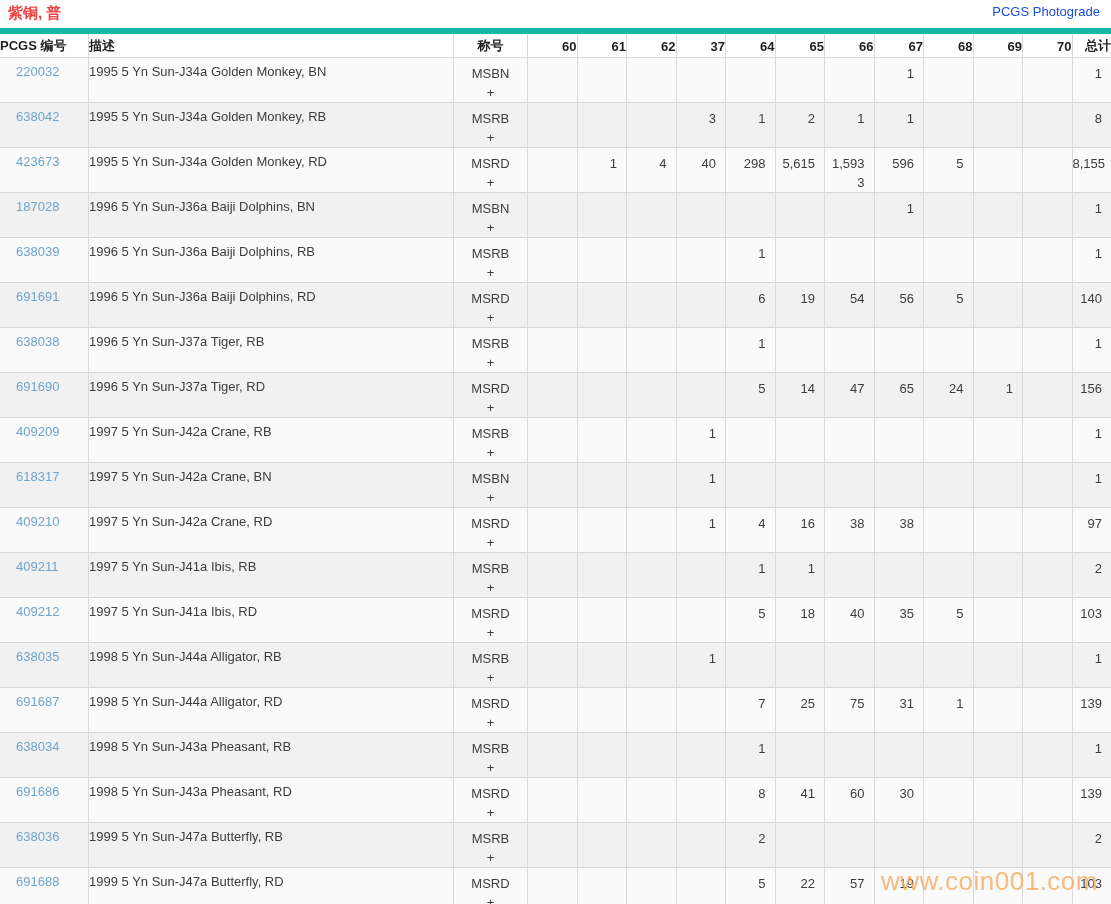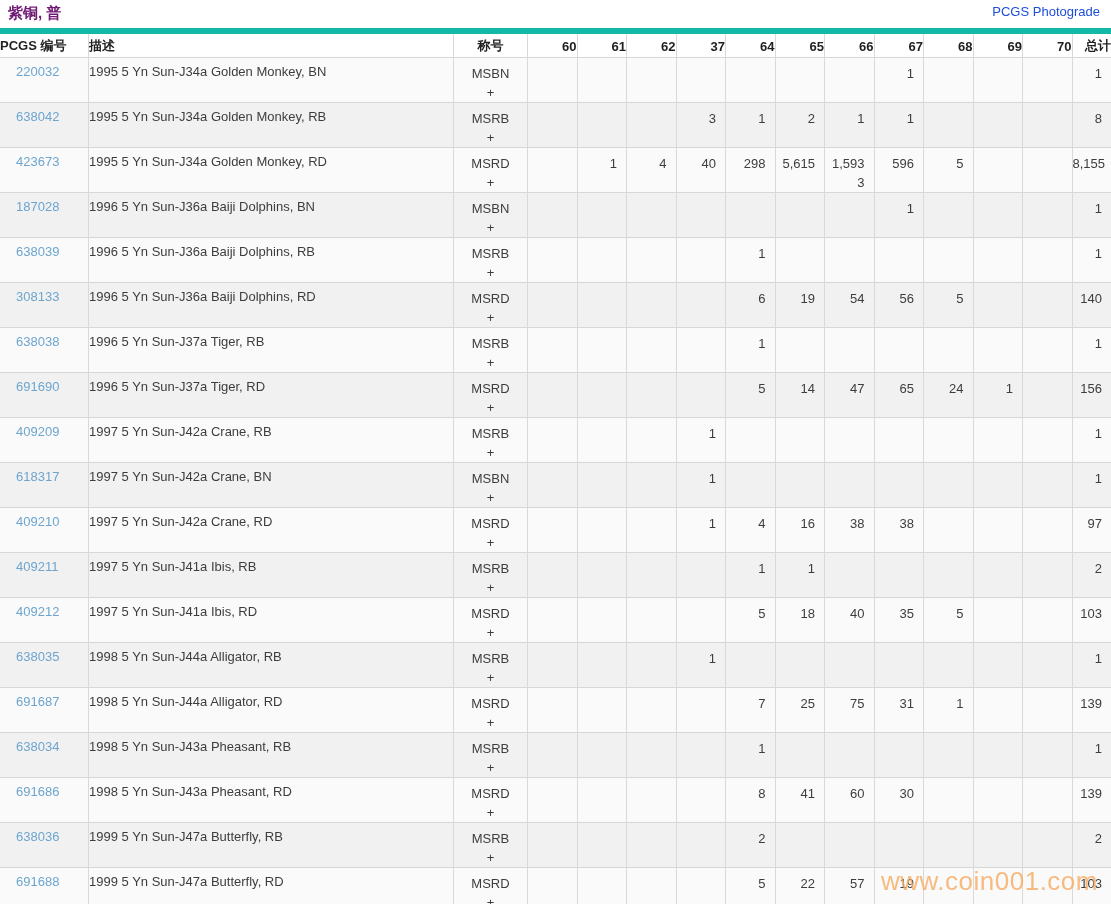--- a/index.html
+++ b/index.html
@@ -20,21 +20,21 @@
     justify-content:space-between;
     align-items:flex-start;
     height:28px;
     box-sizing:border-box;
     padding:4px 11px 0 8px;
   }
   .page-title {
     margin:0;
     font-size:15px;
     font-weight:bold;
-    color:#701a75;
+    color:#ef4444;
     line-height:18px;
   }
   .photograde {
     font-size:13px;
     color:#1d4ed8;
     text-decoration:none;
     line-height:15px;
     cursor:pointer;
   }
   table.pop {
@@ -343,21 +343,21 @@
             <div class="l1"></div>
           </td>
           <td class="c-g">
             <div class="l1"></div>
           </td>
           <td class="c-total">
             <div class="l1">1</div>
           </td>
         </tr>
         <tr>
-          <td class="c-id"><a class="pcgs-num">308133</a></td>
+          <td class="c-id"><a class="pcgs-num">691691</a></td>
           <td class="c-desc">1996 5 Yn Sun-J36a Baiji Dolphins, RD</td>
           <td class="c-des">
             <div class="l1">MSRD</div>
             <div class="l2">+</div>
           </td>
           <td class="c-g">
             <div class="l1"></div>
           </td>
           <td class="c-g">
             <div class="l1"></div>

